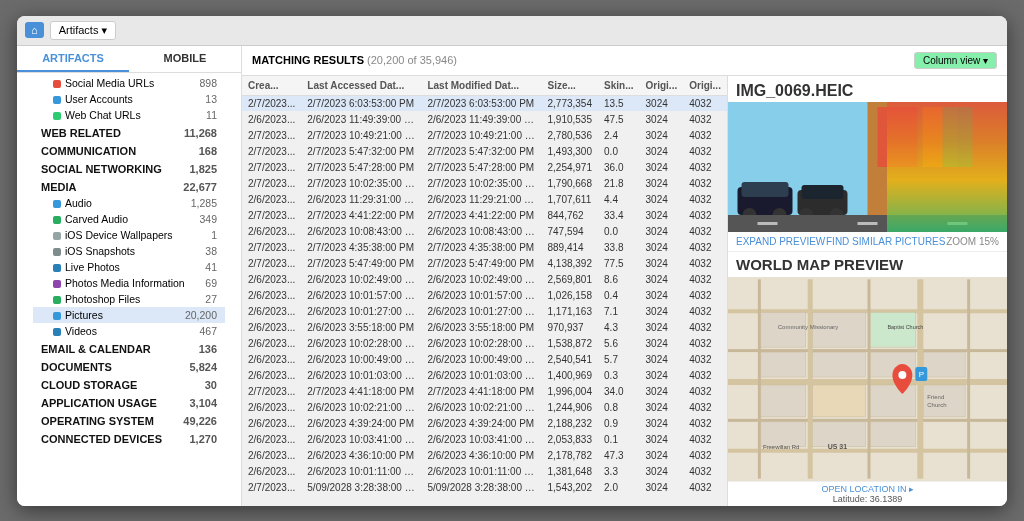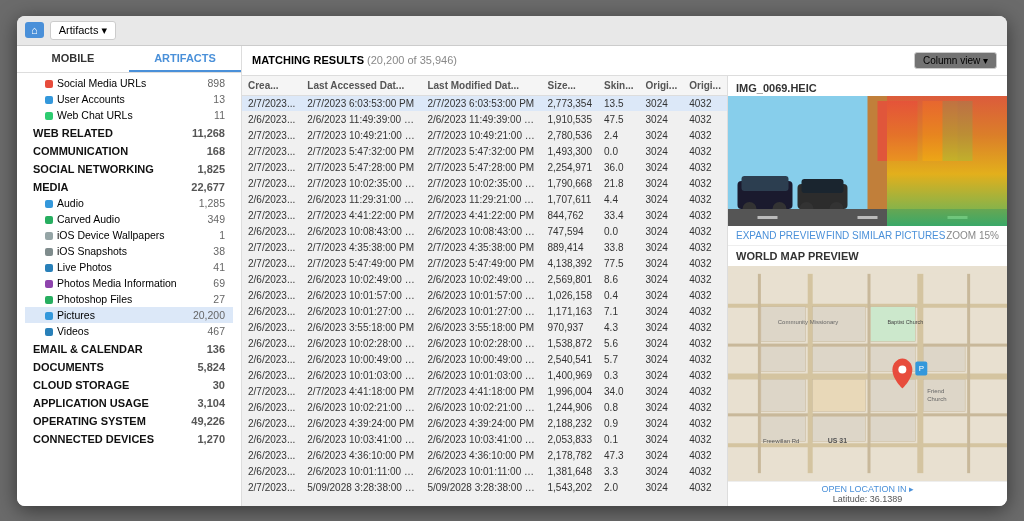--- a/index.html
+++ b/index.html
@@ -75,21 +75,21 @@
       font-size: 11px;
       font-weight: bold;
       cursor: pointer;
       color: #333;
     }
     .sidebar-tab.active {
       border-bottom: 2px solid #4a90d9;
       color: #4a90d9;
     }
     .sidebar-section {
-      padding: 2px 8px;
+      padding: 2px 16px;
     }
     .sidebar-category {
       padding: 4px 8px 2px 8px;
       font-weight: bold;
       font-size: 11px;
       display: flex;
       justify-content: space-between;
       color: #111;
     }
     .sidebar-sub-item {
@@ -115,21 +115,21 @@
       padding: 6px 10px;
       background: white;
       border-bottom: 1px solid #ddd;
     }
     .column-view-btn {
       border: 1px solid #ccc;
       border-radius: 3px;
       padding: 2px 8px;
       font-size: 10px;
       cursor: pointer;
-      background: #737373;
+      background: #86efac;
       display: flex;
       align-items: center;
       gap: 4px;
     }
     .results-area {
       display: flex;
       flex: 1;
       overflow: hidden;
     }
     
@@ -175,21 +175,21 @@
       flex-direction: column;
       background: white;
       flex-shrink: 0;
     }
     .preview-section {
       padding: 0;
       position: relative;
     }
     .preview-title {
       font-weight: bold;
-      font-size: 11px;
+      font-size: 16px;
       padding: 6px 20px 2px 8px;
       color: #333;
     }
     .preview-img {
       width: 100%;
       height: 130px;
       background: linear-gradient(135deg, #8B6914 0%, #c4892a 30%, #2c3e50 60%, #1a252f 100%);
       position: relative;
       overflow: hidden;
     }
@@ -222,21 +222,21 @@
       color: #888;
       font-size: 10px;
     }
     .map-section {
       flex: 1;
       display: flex;
       flex-direction: column;
     }
     .map-title {
       font-weight: bold;
-      font-size: 11px;
+      font-size: 15px;
       padding: 4px 8px;
       color: #333;
       border-top: 1px solid #eee;
     }
     .map-container {
       flex: 1;
       background: #e8e0d0;
       position: relative;
       overflow: hidden;
       min-height: 160px;
@@ -263,22 +263,22 @@
 
   <div class="titlebar">
     <button class="titlebar-home">⌂</button>
     <button class="titlebar-artifacts-btn">Artifacts ▾</button>
   </div>
 
   <div class="content">
 
     <div class="sidebar">
       <div class="sidebar-tabs">
+        <div class="sidebar-tab active">ARTIFACTS</div>
         <div class="sidebar-tab">MOBILE</div>
-        <div class="sidebar-tab active">ARTIFACTS</div>
       </div>
       <div class="sidebar-section" id="sidebar-list">
       <div class="sidebar-sub-item">
             <span><span style="display:inline-block;width:8px;height:8px;background:#e74c3c;border-radius:2px;margin-right:4px;vertical-align:middle;"></span>Social Media URLs</span>
             <span style="color:#666;">898</span>
           </div>
           <div class="sidebar-sub-item">
             <span><span style="display:inline-block;width:8px;height:8px;background:#3498db;border-radius:2px;margin-right:4px;vertical-align:middle;"></span>User Accounts</span>
             <span style="color:#666;">13</span>
           </div>

